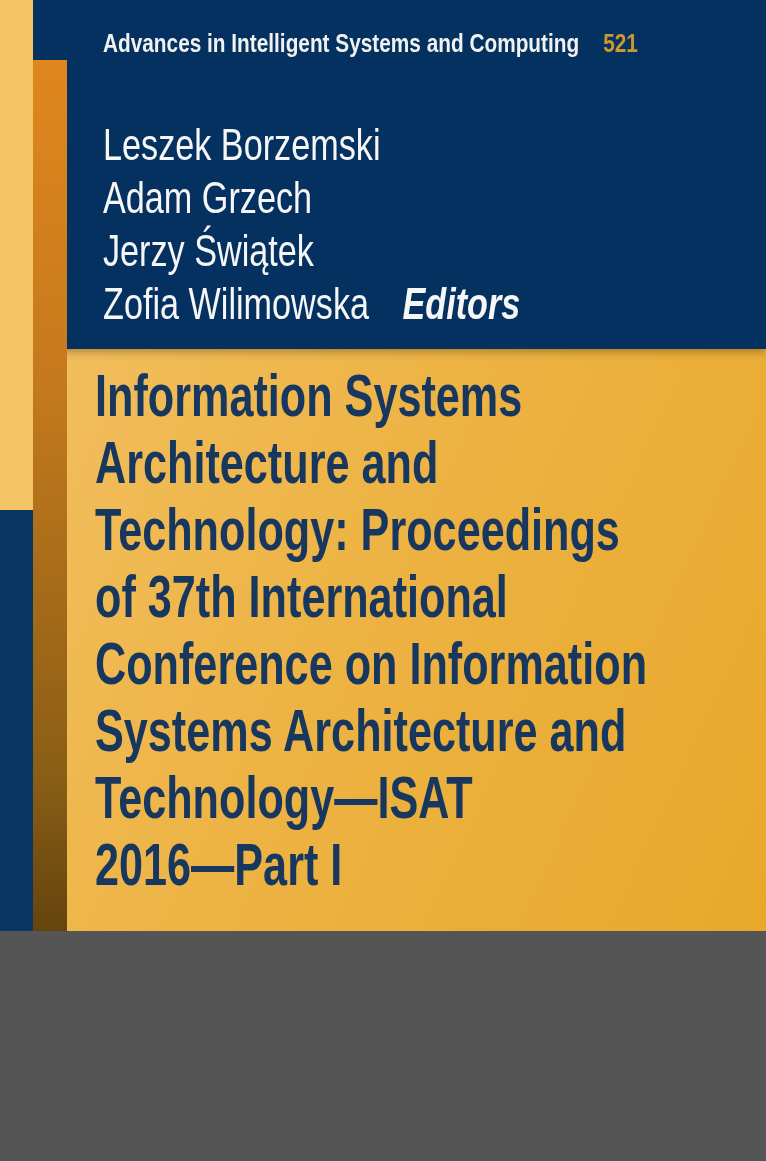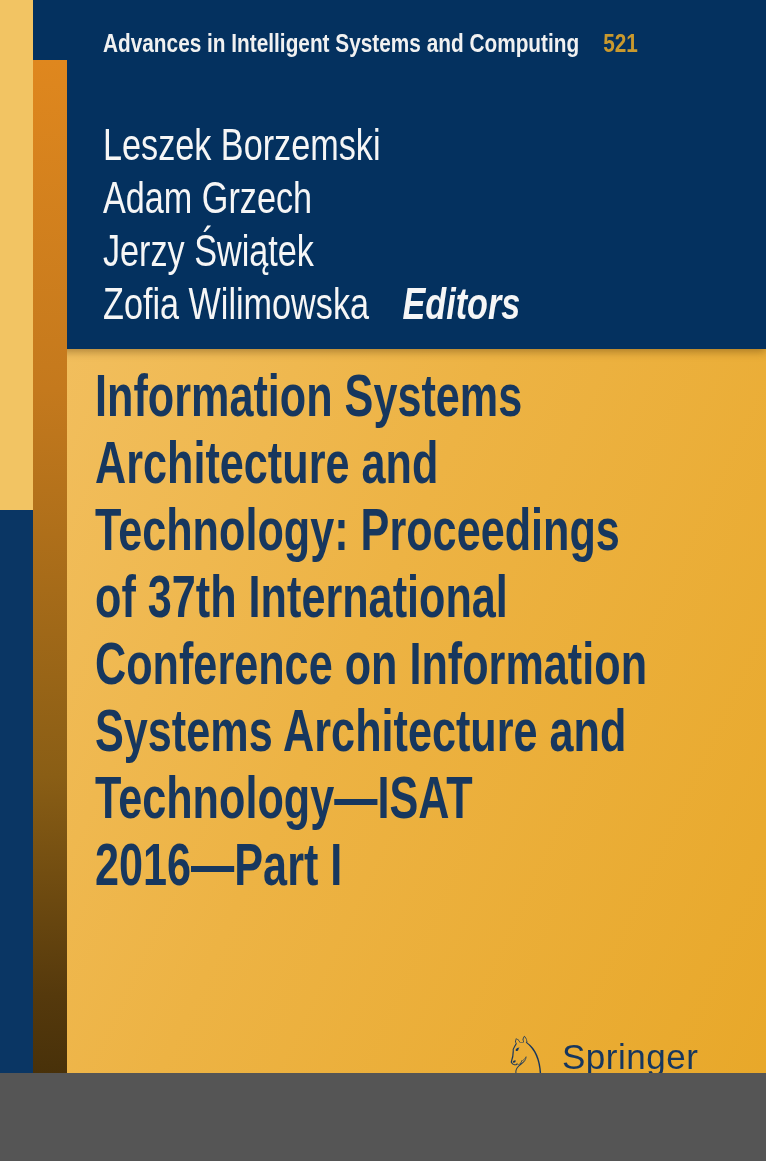--- a/index.html
+++ b/index.html
@@ -1,17 +1,17 @@
 <!DOCTYPE html>
 <html><head>
 <meta charset="utf-8">
 <style>
   html,body { margin:0; padding:0; background:#555; }
   #page {
-    position:relative; width:766px; height:1073px; overflow:hidden;
+    position:relative; width:766px; height:931px; overflow:hidden;
     background: linear-gradient(115deg, #F4C46A 0%, #EDB344 52%, #E8A82A 100%);
     font-family:"Liberation Sans", sans-serif;
   }
   .layer { position:absolute; }
 
   .header-band {
     left:33px; top:0; width:733px; height:349px;
     background:#04315F;
     box-shadow:0 3px 8px rgba(60,35,0,0.35);
     z-index:1;

